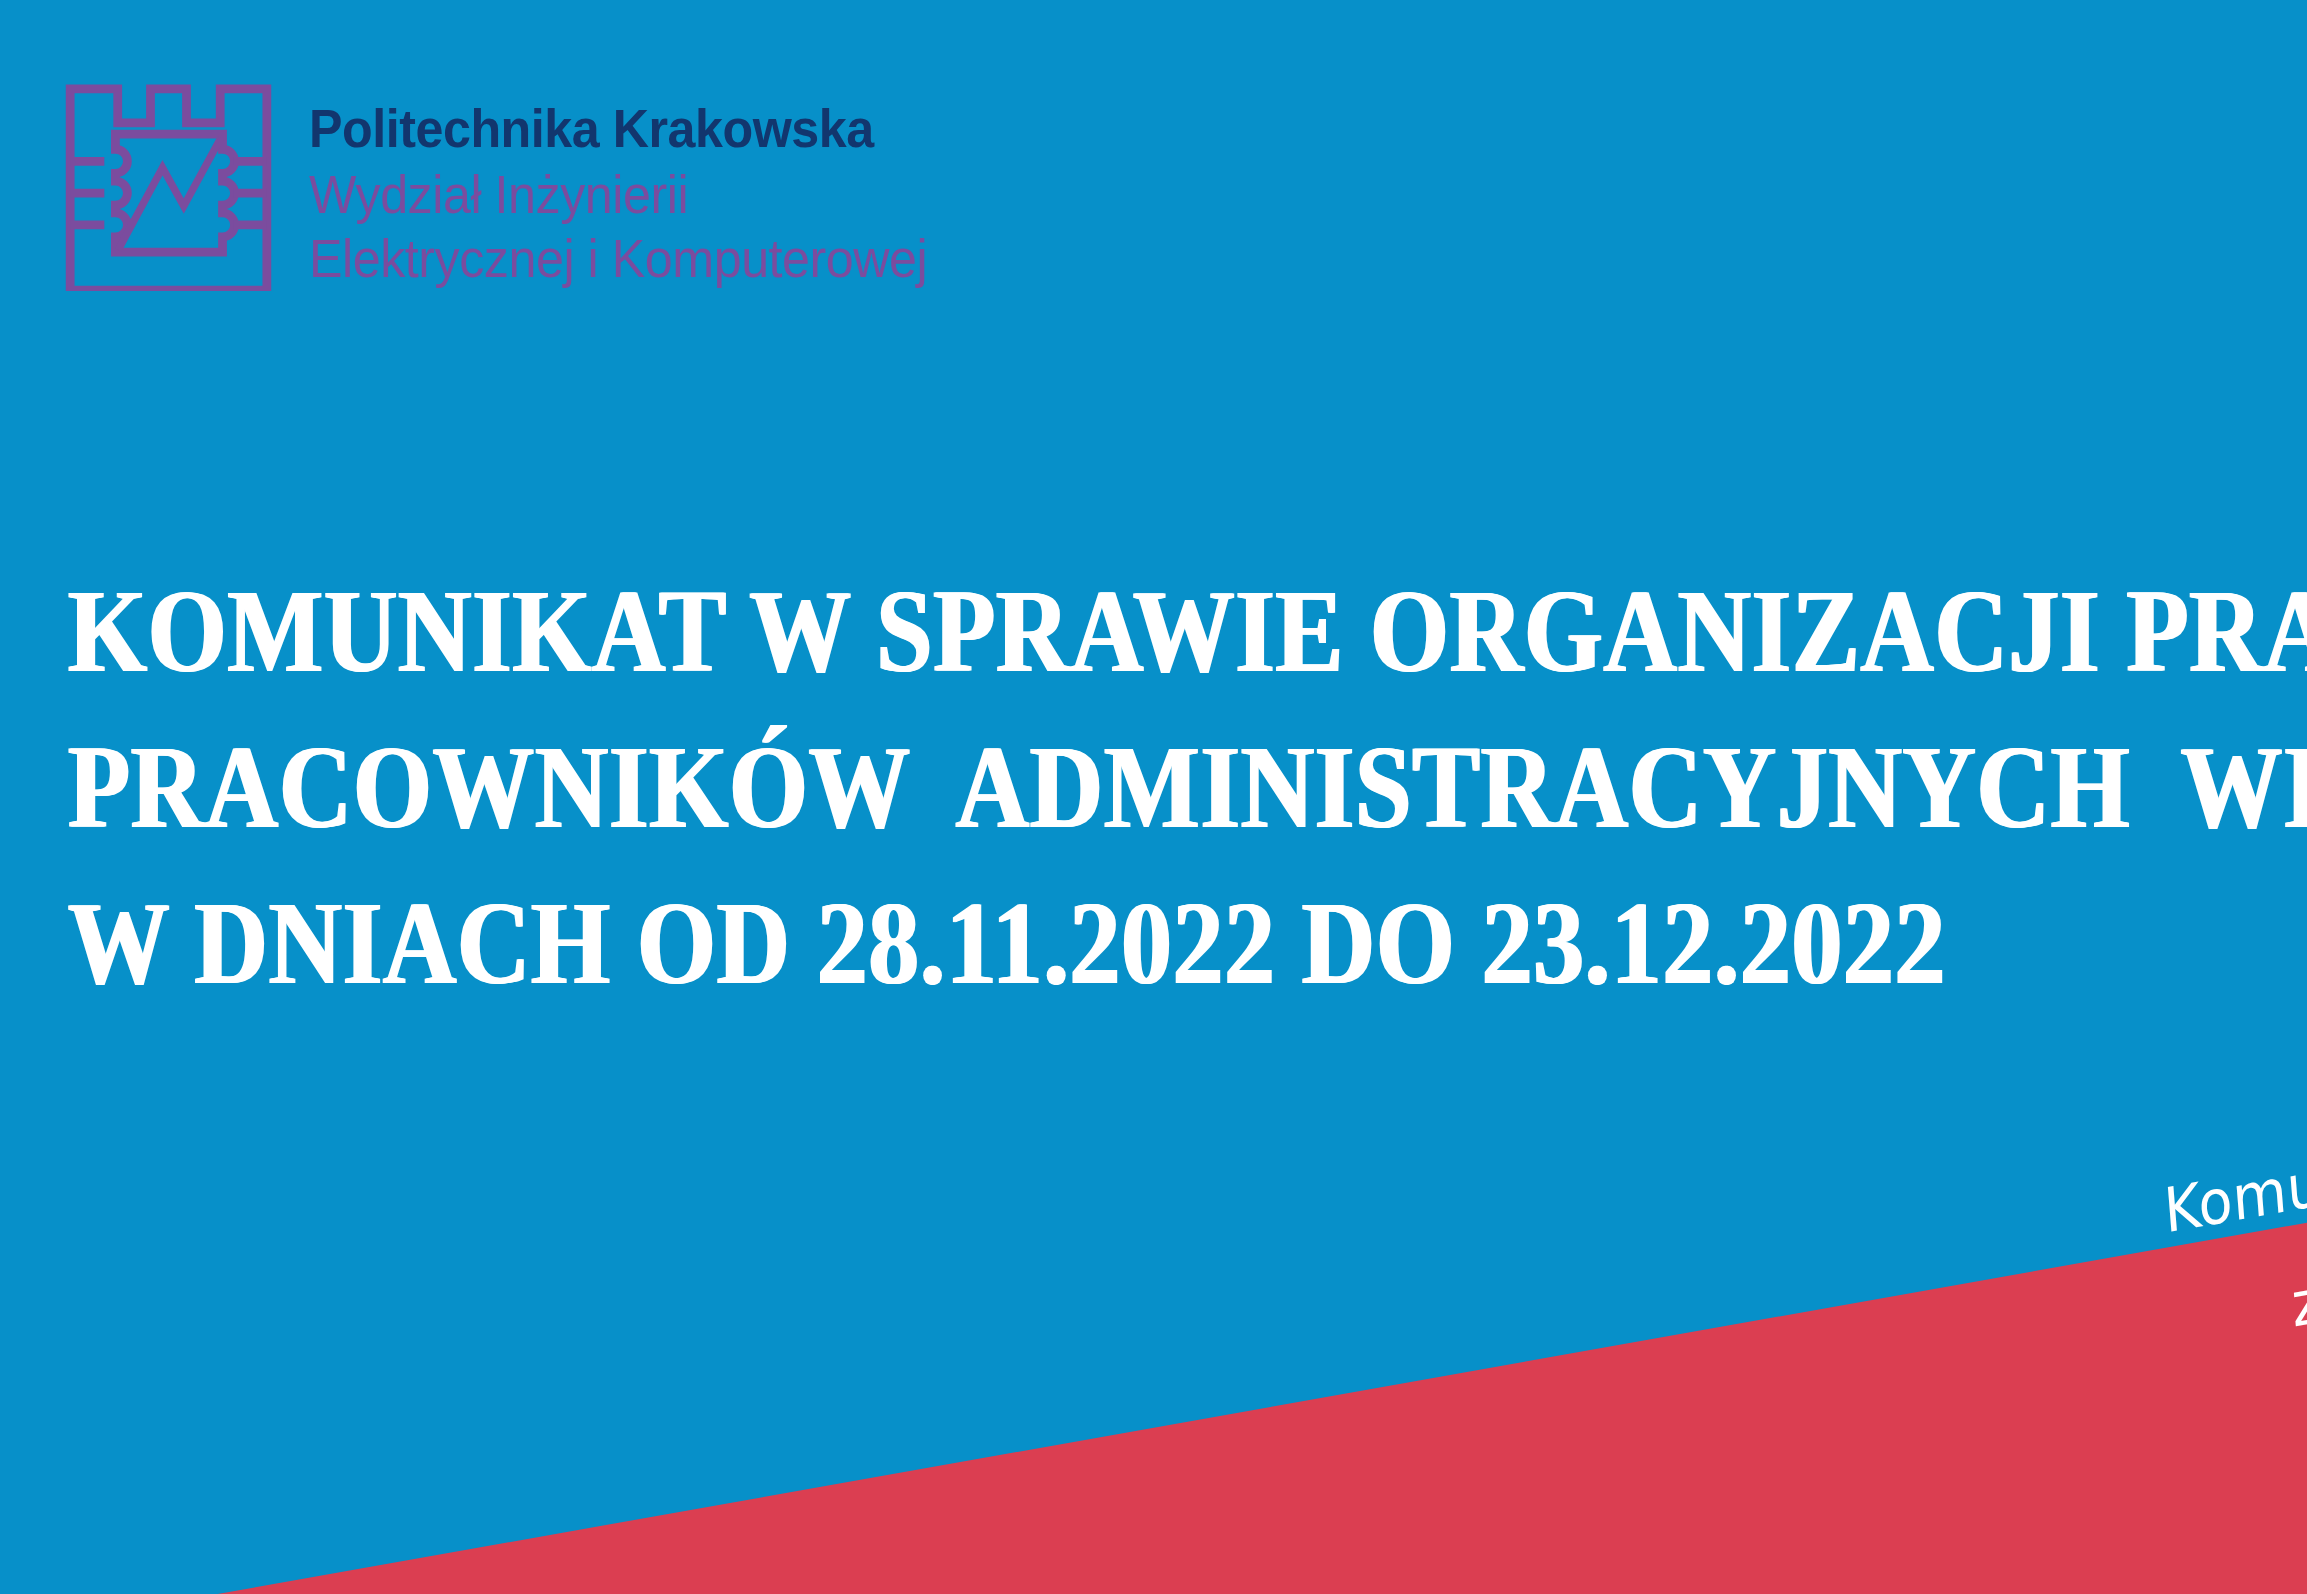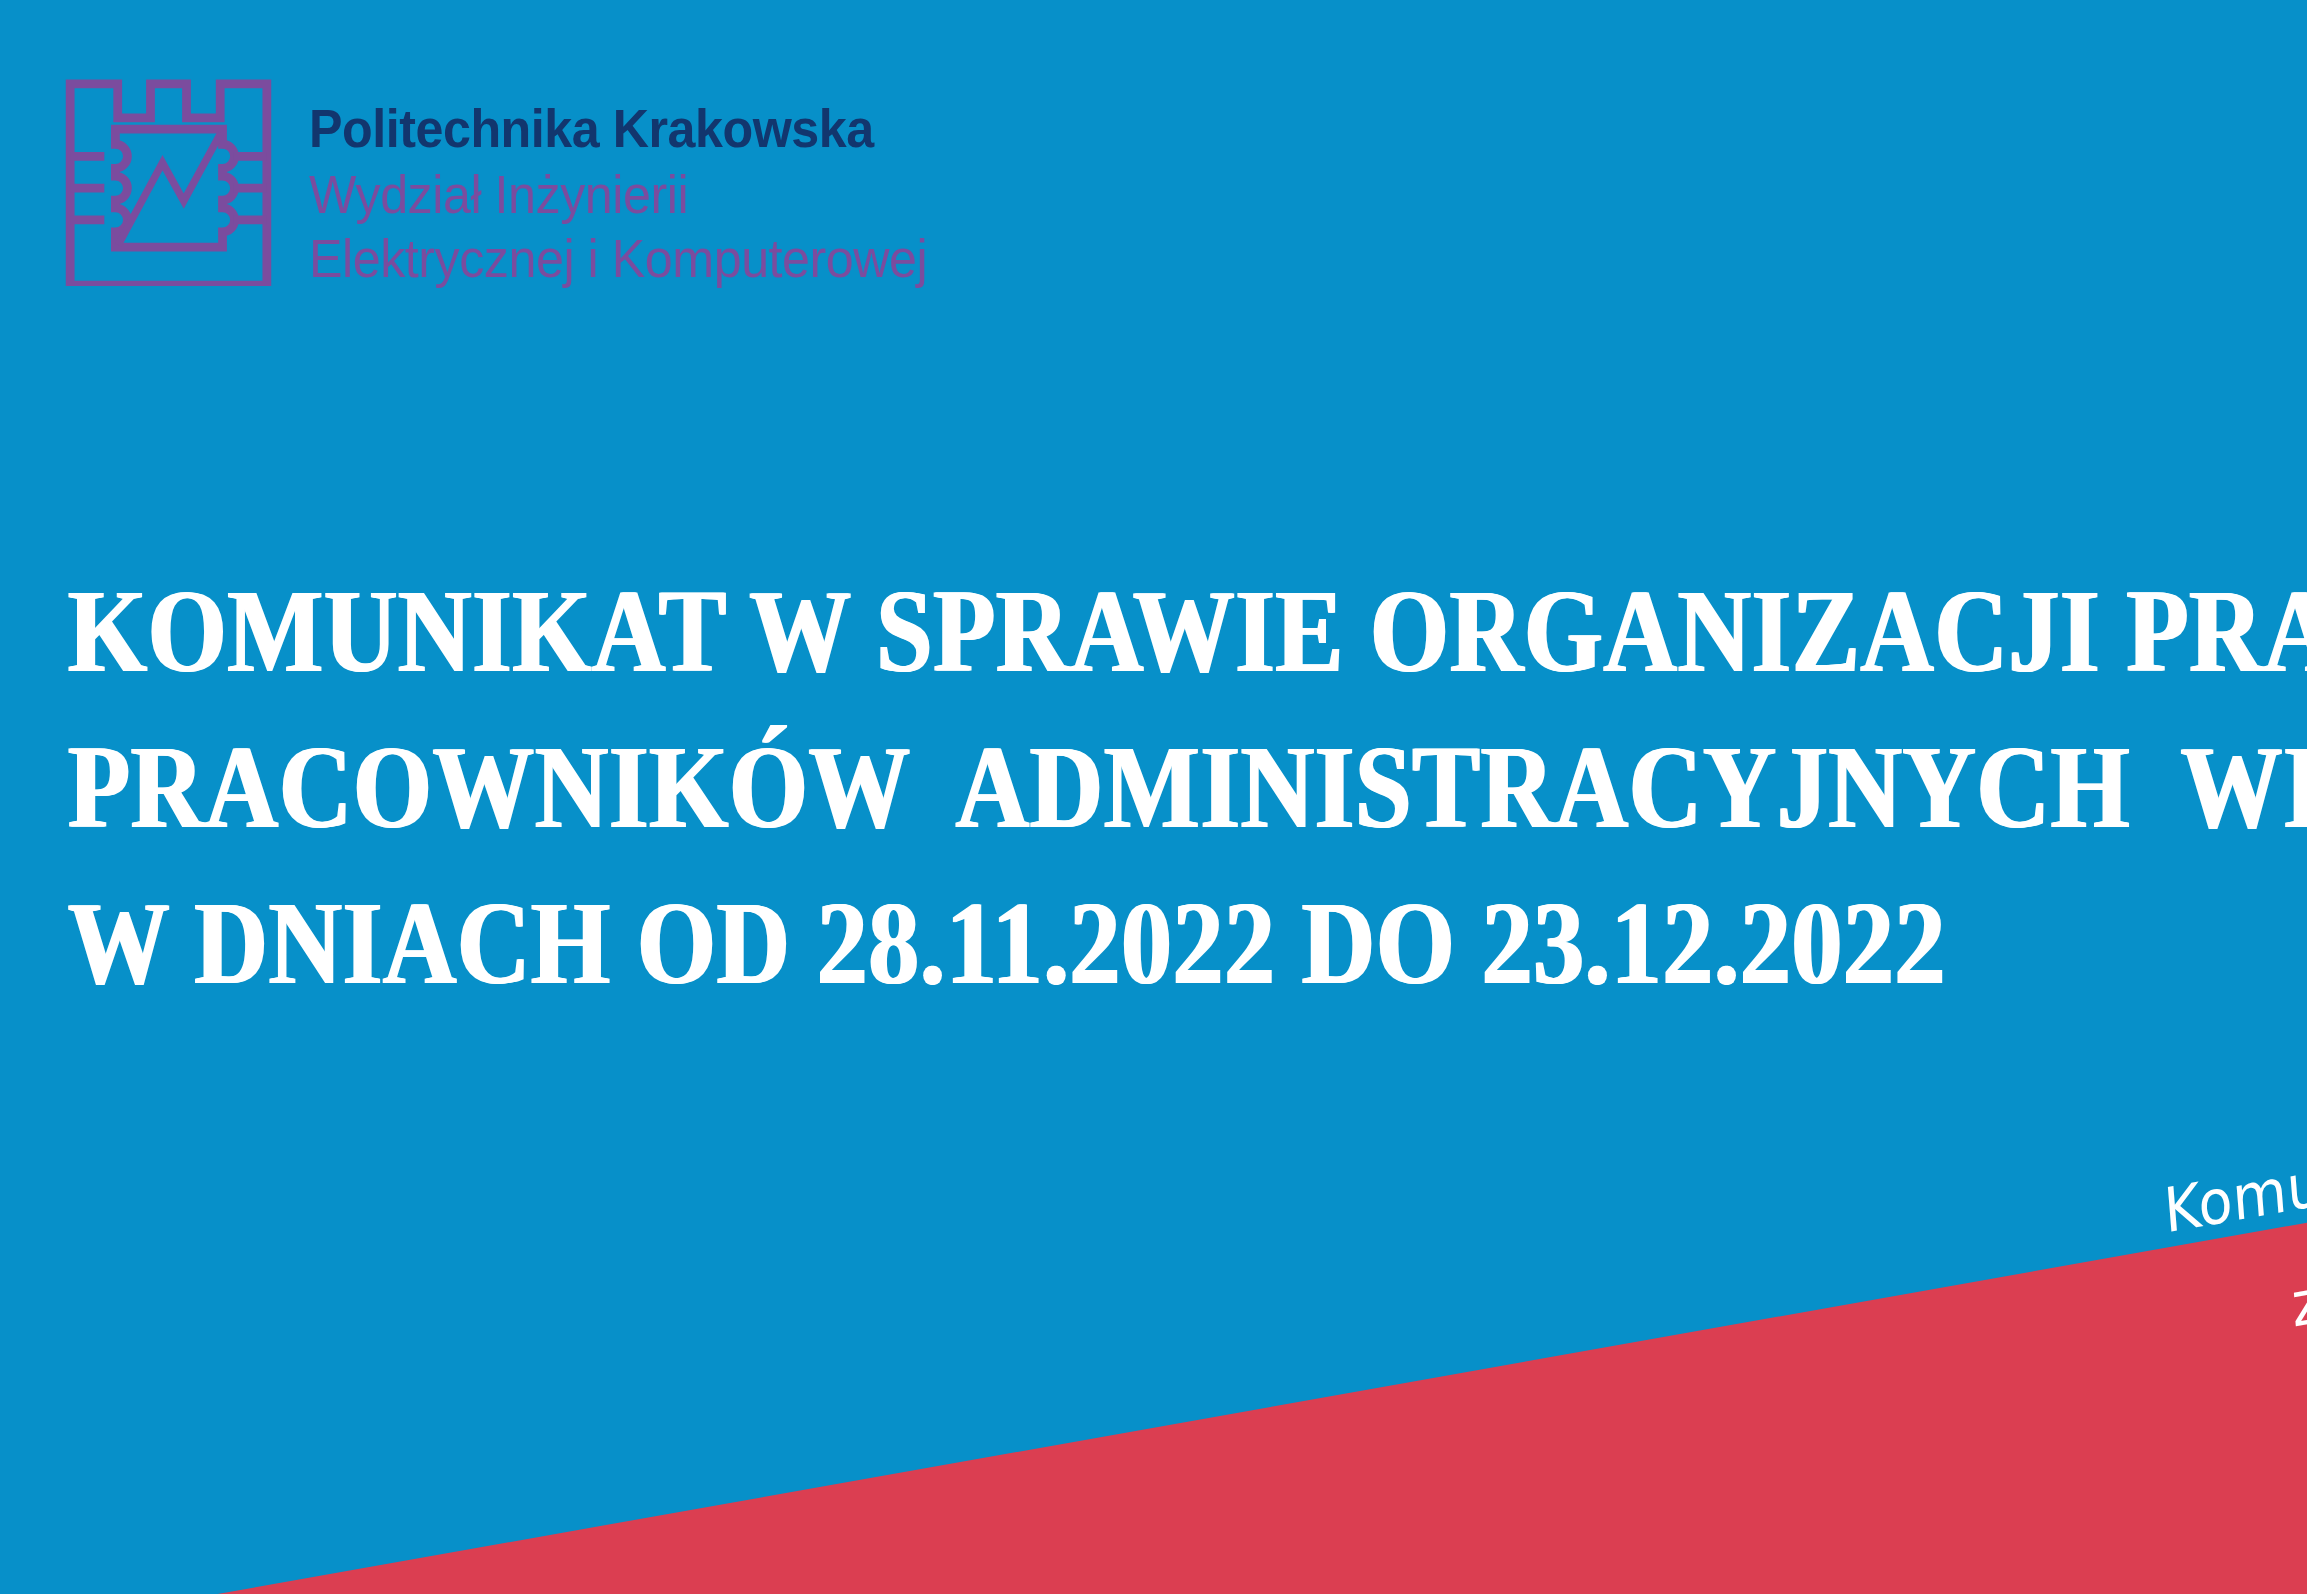--- a/index.html
+++ b/index.html
@@ -16,21 +16,21 @@
     overflow: hidden;
     font-family: "Liberation Sans", sans-serif;
   }
 
   
   #logo-block {
     position: absolute;
     left: 60px;
     top: 69px;
     display: flex;
-    align-items: flex-start;
+    align-items: center;
     gap: 32px;
   }
   #logo-mark {
     width: 217px;
     height: 217px;
     flex: 0 0 auto;
     display: block;
   }
   #logo-text {
     display: flex;

